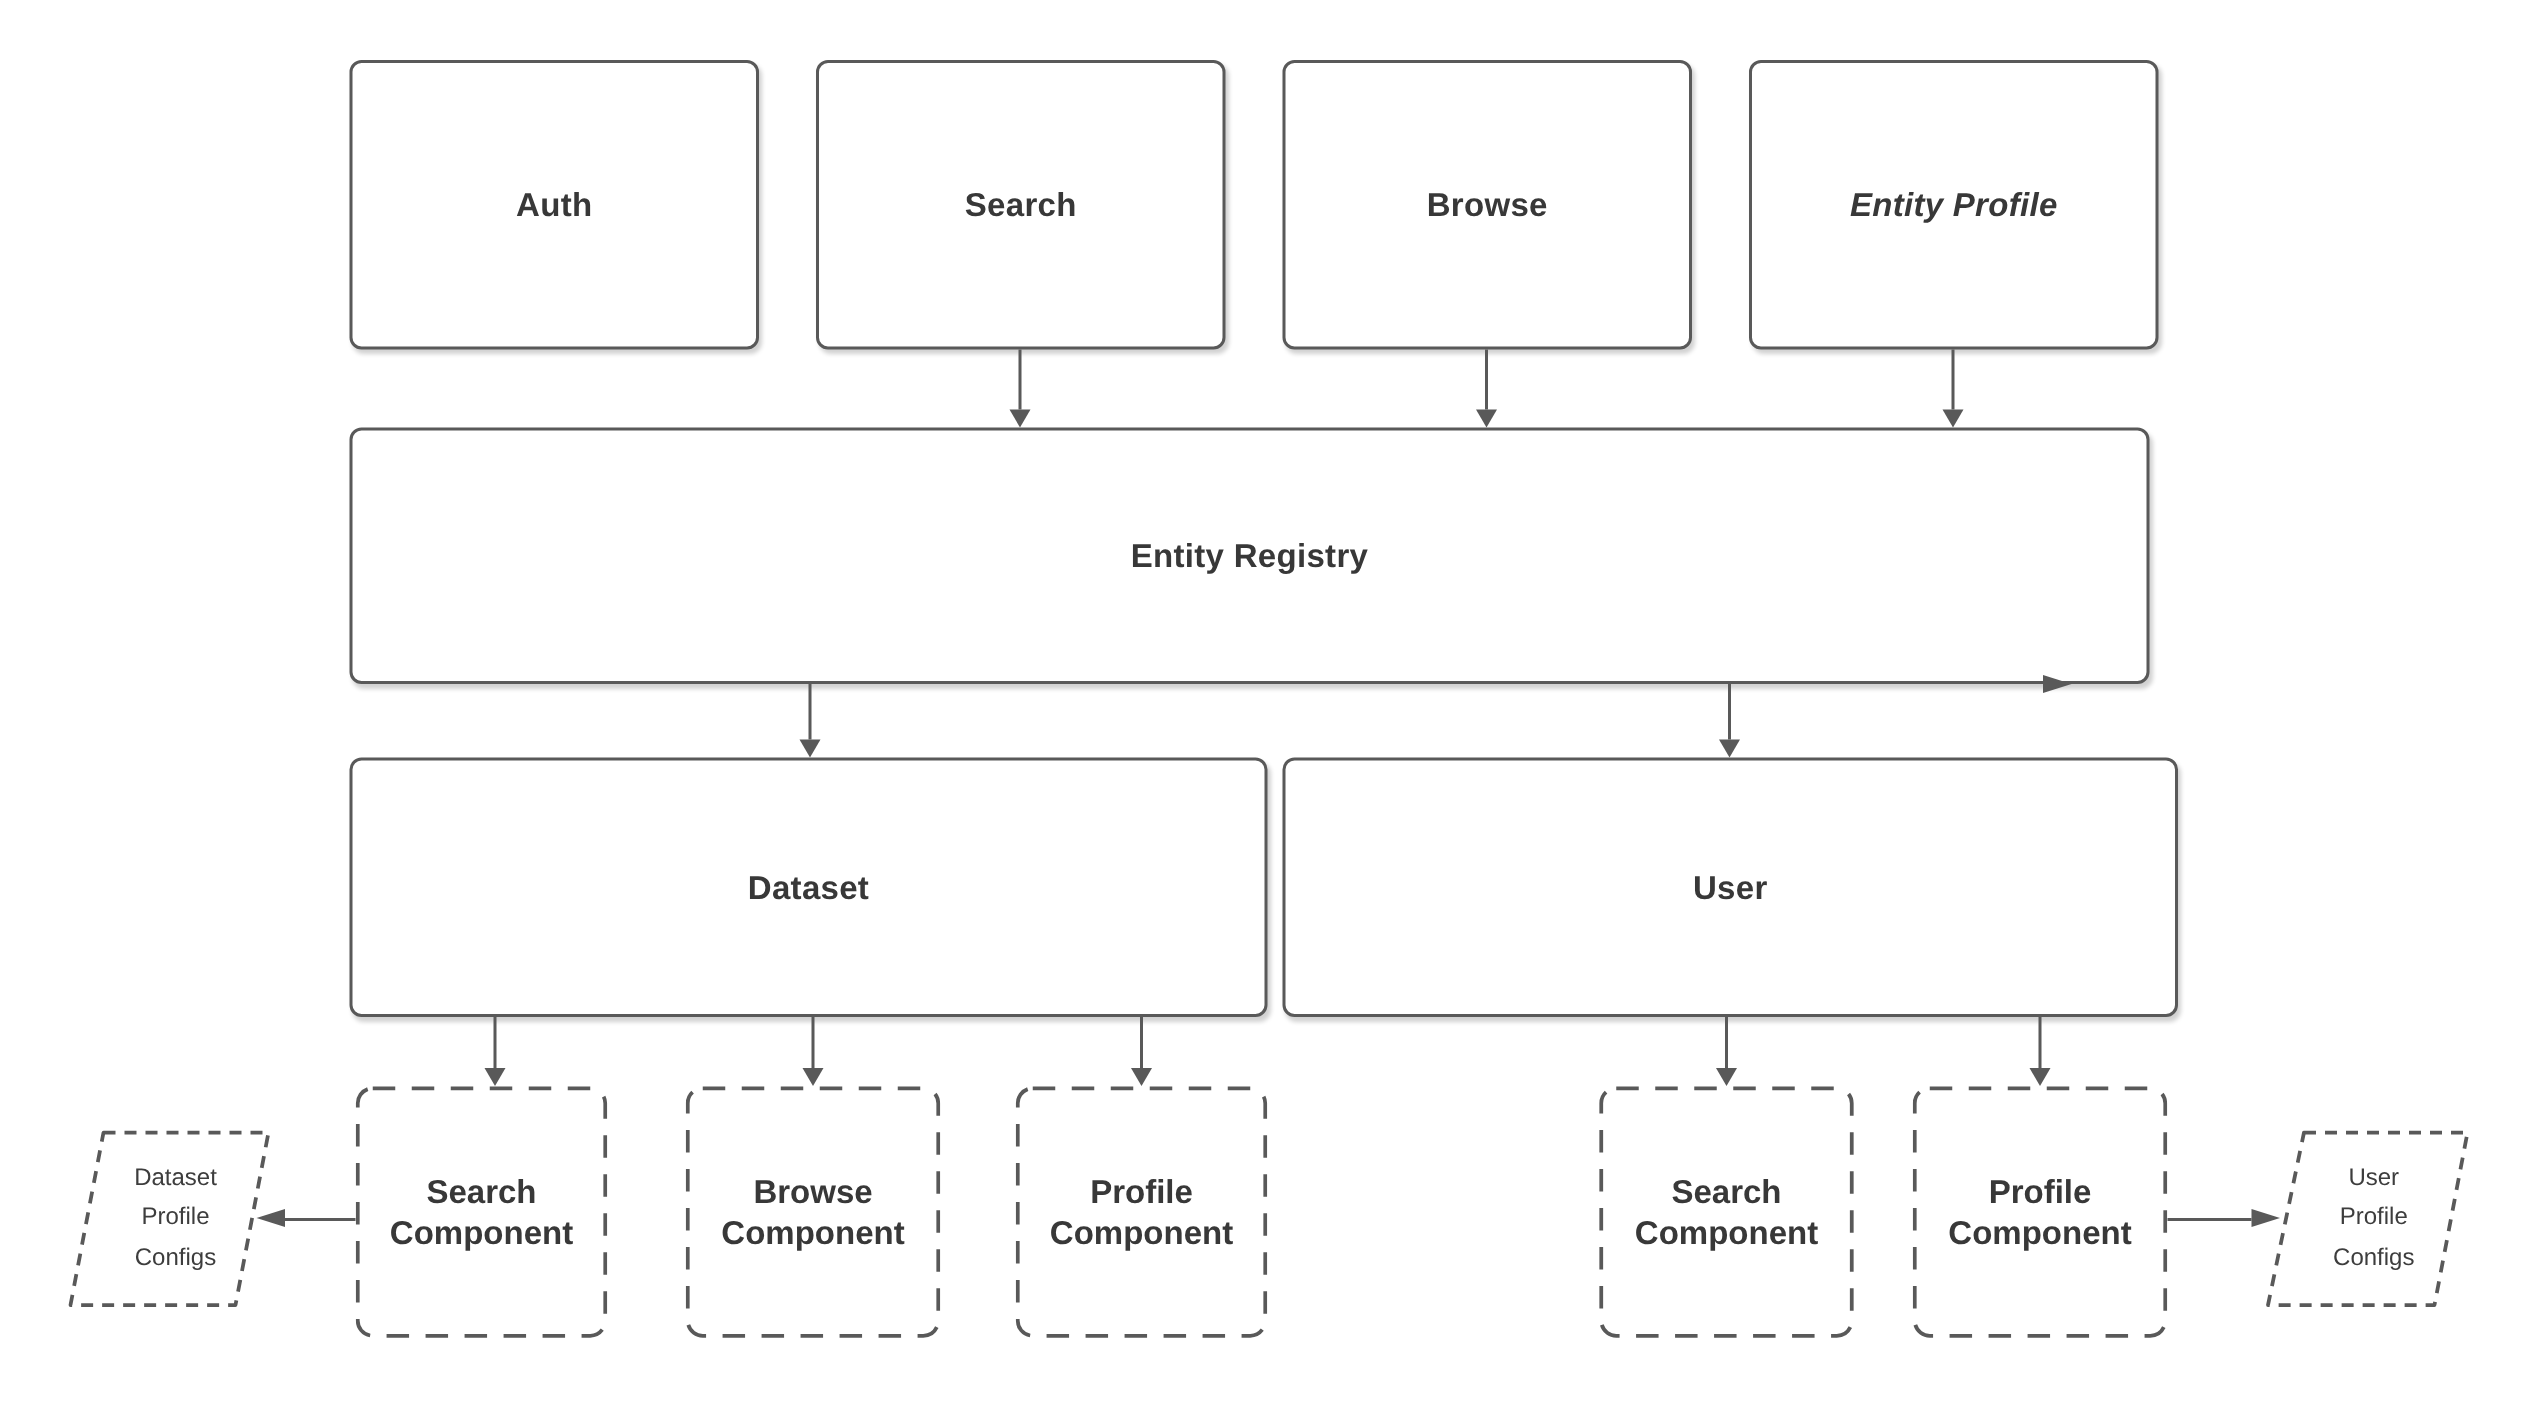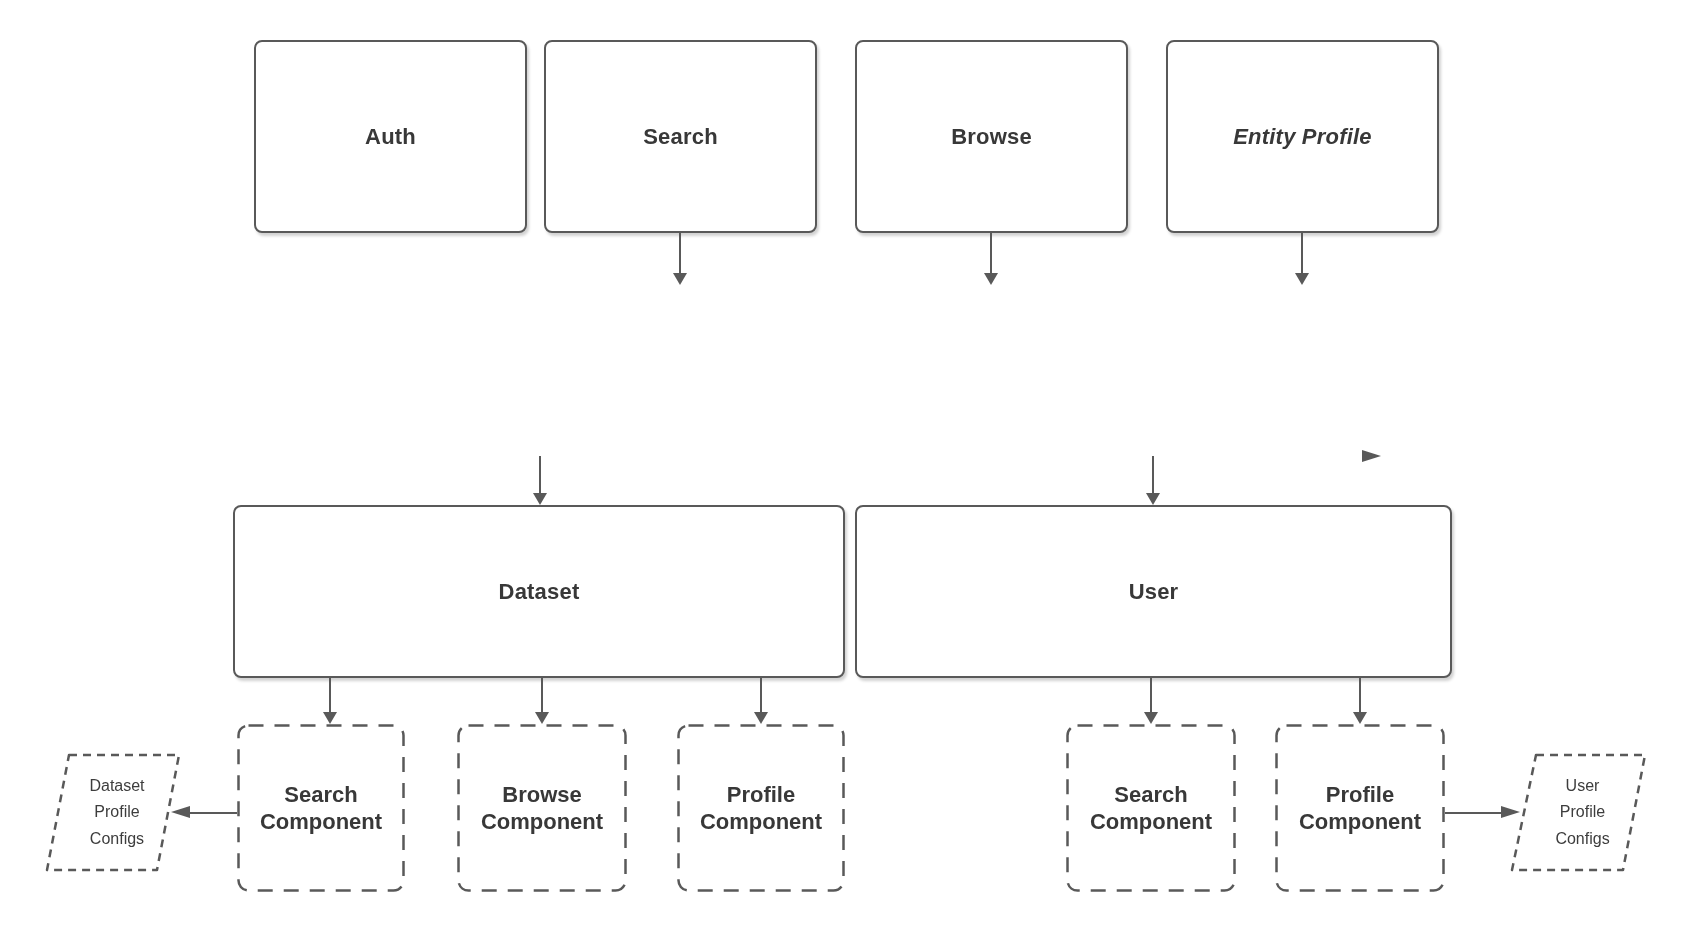--- a/index.html
+++ b/index.html
@@ -91,21 +91,21 @@
     border-top: 6px solid transparent;
     border-bottom: 6px solid transparent;
     border-left: 19px solid #595959;
   }
 </style>
 </head>
 <body>
 
 <div id="canvas">
 
-  <div class="node" style="left:233px; top:40px; width:273px; height:193px;margin-left:21px;">
+  <div class="node" style="left:233px; top:40px; width:273px; height:193px;">
     <span class="node-label">Auth</span>
   </div>
 
   <div class="node" style="left:544px; top:40px; width:273px; height:193px;">
     <span class="node-label">Search</span>
   </div>
 
   <div class="node" style="left:855px; top:40px; width:273px; height:193px;">
     <span class="node-label">Browse</span>
   </div>
@@ -116,20 +116,23 @@
 
   <div class="vline" style="left:679px; top:233px; height:40px;"></div>
   <div class="head-down" style="left:673px; top:273px;"></div>
 
   <div class="vline" style="left:990px; top:233px; height:40px;"></div>
   <div class="head-down" style="left:984px; top:273px;"></div>
 
   <div class="vline" style="left:1301px; top:233px; height:40px;"></div>
   <div class="head-down" style="left:1295px; top:273px;"></div>
 
+  <div class="node" style="left:233px; top:285px; width:1200px; height:171px;">
+    <span class="node-label">Entity Registry</span>
+  </div>
 
   <div class="head-right" style="left:1362px; top:450px;"></div>
 
   <div class="vline" style="left:539px; top:456px; height:37px;"></div>
   <div class="head-down" style="left:533px; top:493px;"></div>
 
   <div class="vline" style="left:1152px; top:456px; height:37px;"></div>
   <div class="head-down" style="left:1146px; top:493px;"></div>
 
   <div class="node" style="left:233px; top:505px; width:612px; height:173px;">

